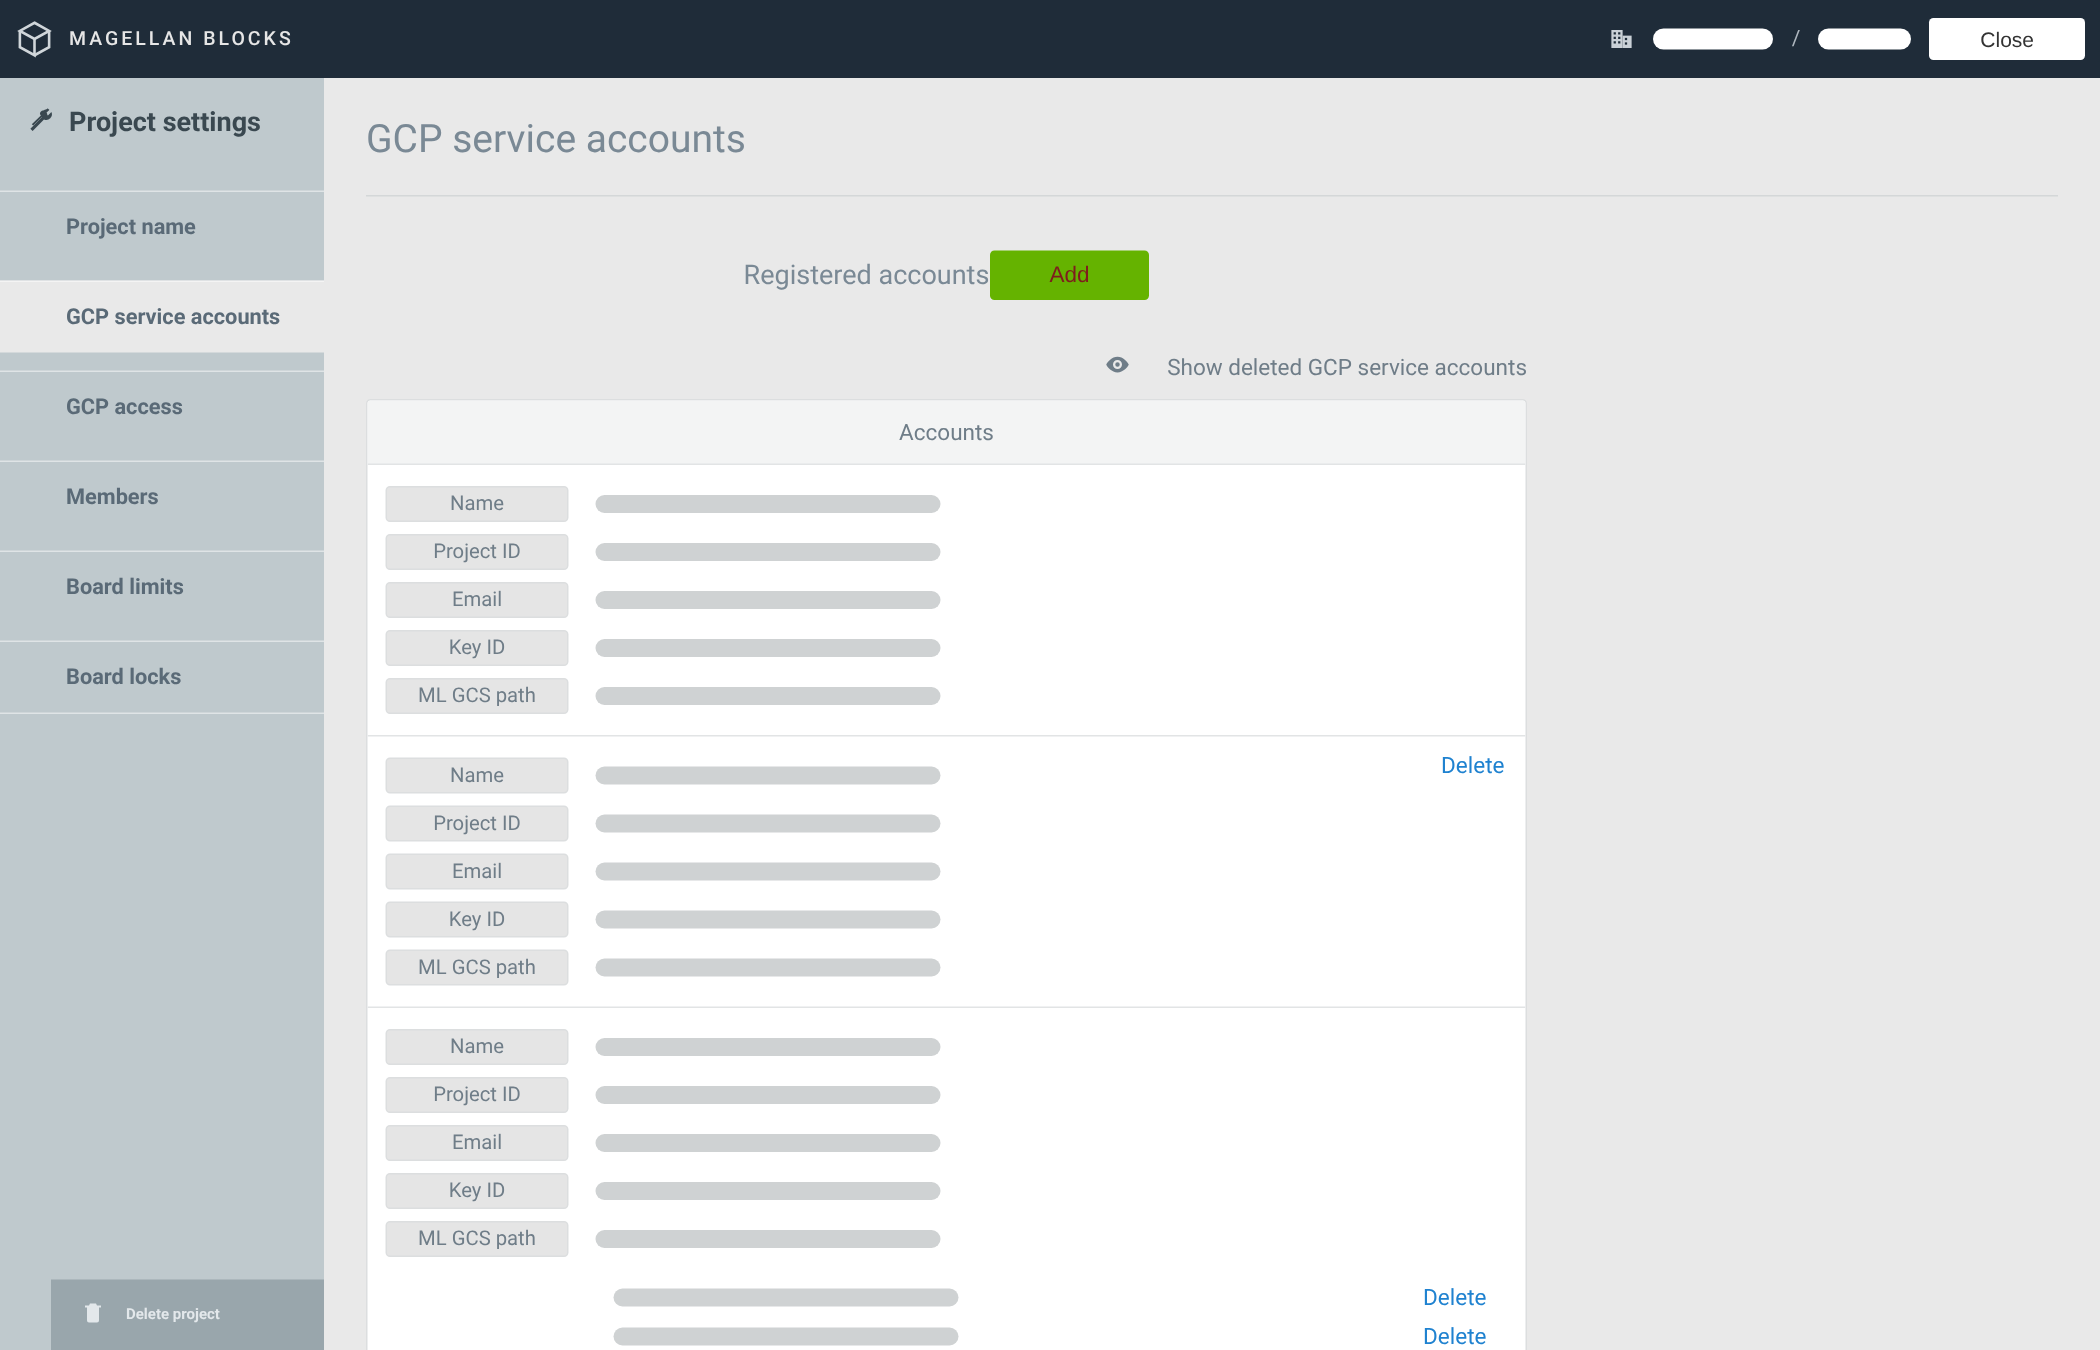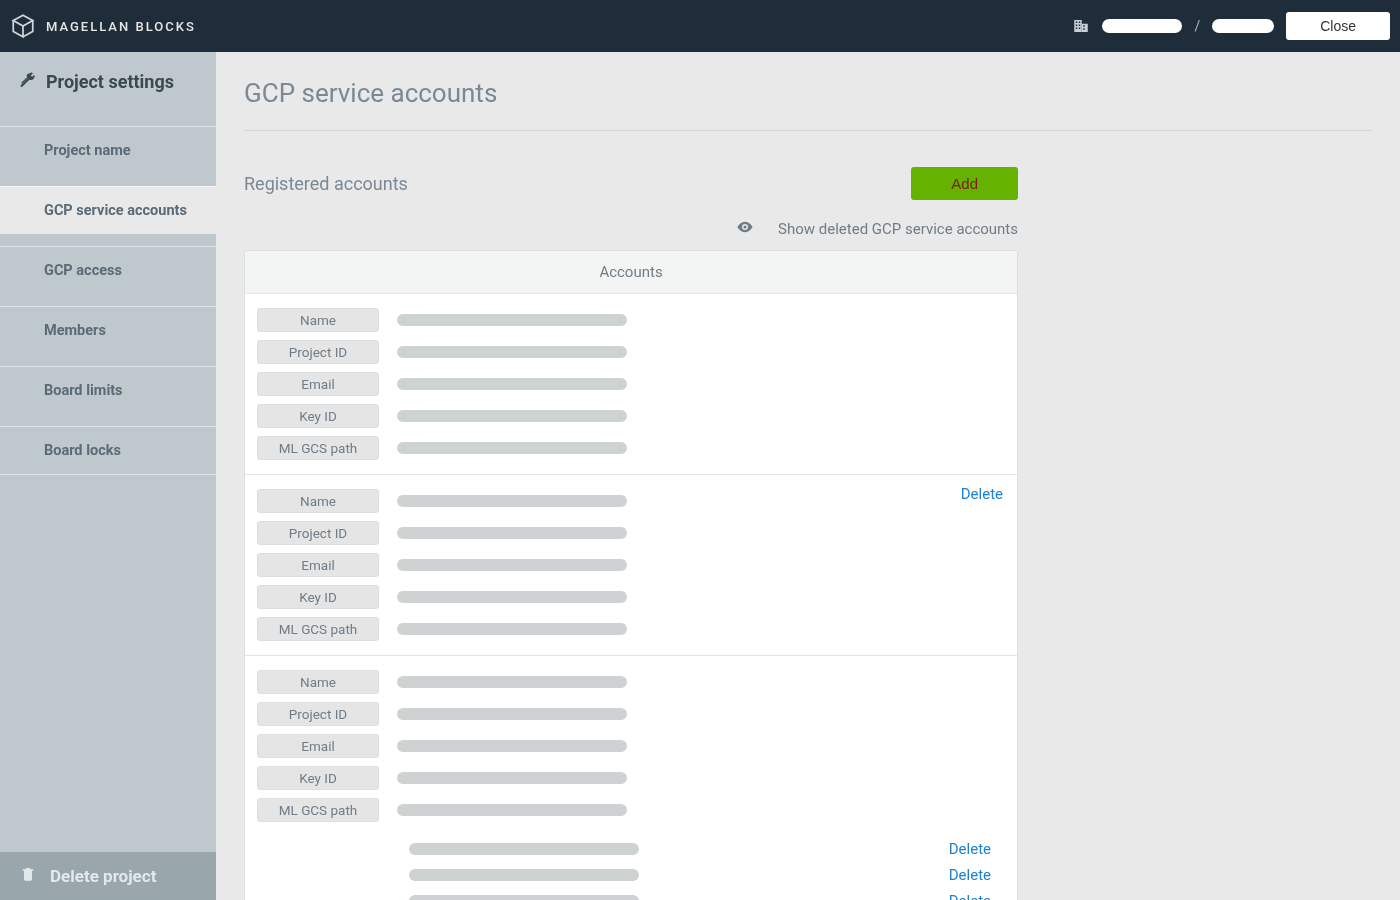--- a/index.html
+++ b/index.html
@@ -86,55 +86,56 @@
   .nav-item:last-child { border-bottom: 1px solid rgba(255,255,255,0.5); }
   .nav-item.active { background: #e9e9e9; }
   .sidebar-footer {
     margin-top: auto;
     background: #99a6ac;
     color: #e3e8eb;
     display: flex;
     align-items: center;
     gap: 14px;
     padding: 14px 20px;
-    font-size: 17px;
-    cursor: pointer;
+    font-size: 10px;
+    cursor: pointer;
+    margin-left: 34px;
   }
   .main { flex: 1; overflow: auto; padding: 0 28px 28px 28px; }
   .page-title {
     color: #7a8995;
     font-size: 26px;
     font-weight: 400;
     padding: 26px 0 22px 0;
   }
   .hr { border: none; border-top: 1px solid #d4d7d8; }
   .section-row {
     display: flex;
-    justify-content: space-between;
+    justify-content: center;
     align-items: center;
     padding-top: 36px;
   }
   .section-heading { color: #7a8995; font-size: 18px; font-weight: 400; }
   .add-btn {
     background: #65b300;
     color: #7f1d1d;
     border: none;
     padding: 8px 40px;
     border-radius: 3px;
     font-size: 15px;
     cursor: pointer;
   }
   .show-deleted {
     display: flex;
     justify-content: flex-end;
     align-items: center;
     gap: 24px;
     color: #6f7d88;
     font-size: 15px;
-    margin-top: 18px;
+    margin-top: 34px;
     margin-bottom: 10px;
     cursor: pointer;
   }
   .content-box { width: 774px; }
   .table-wrap {
     background: #fff;
     border: 1px solid #dcdedf;
     border-radius: 3px;
     overflow: hidden;
   }

